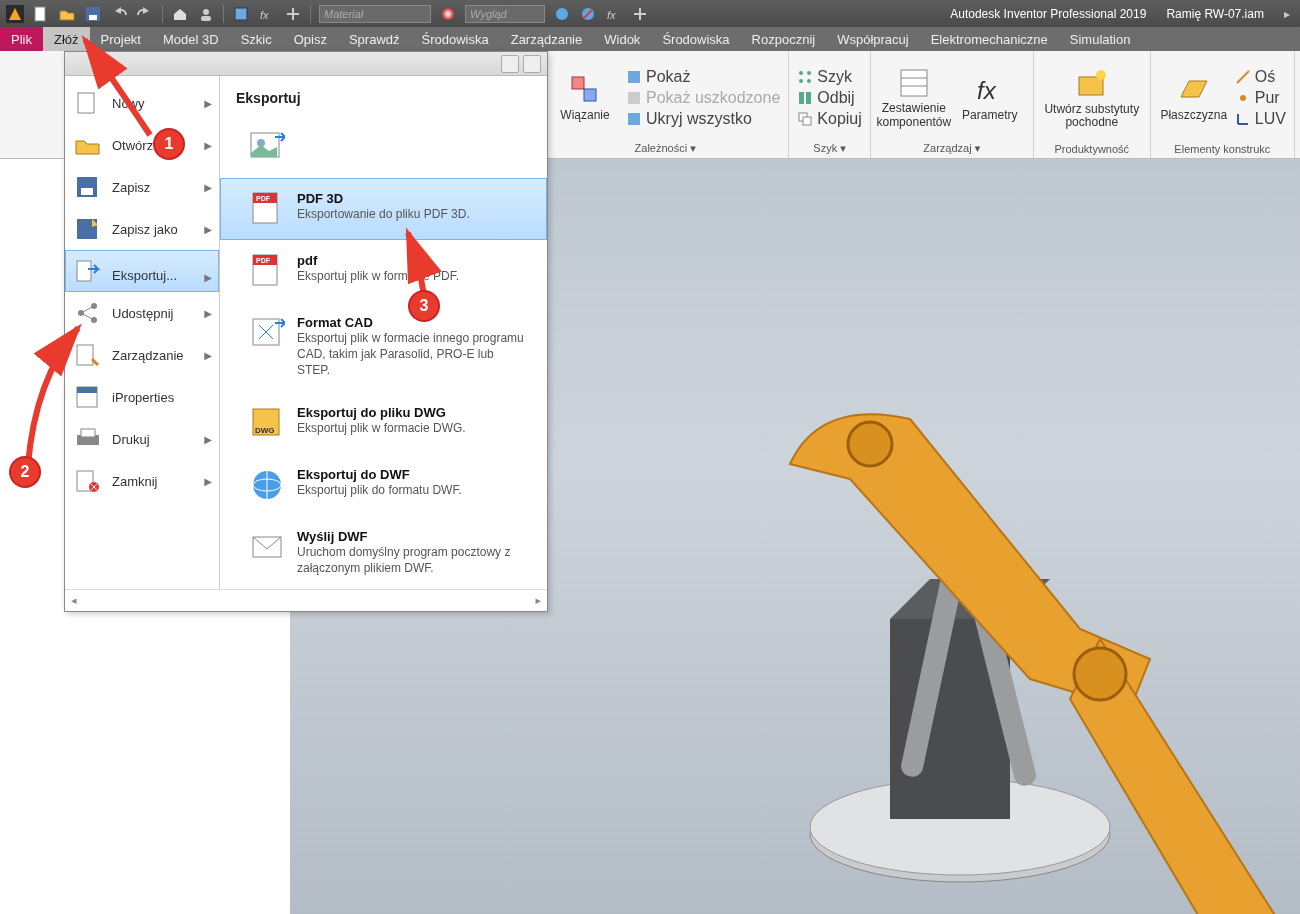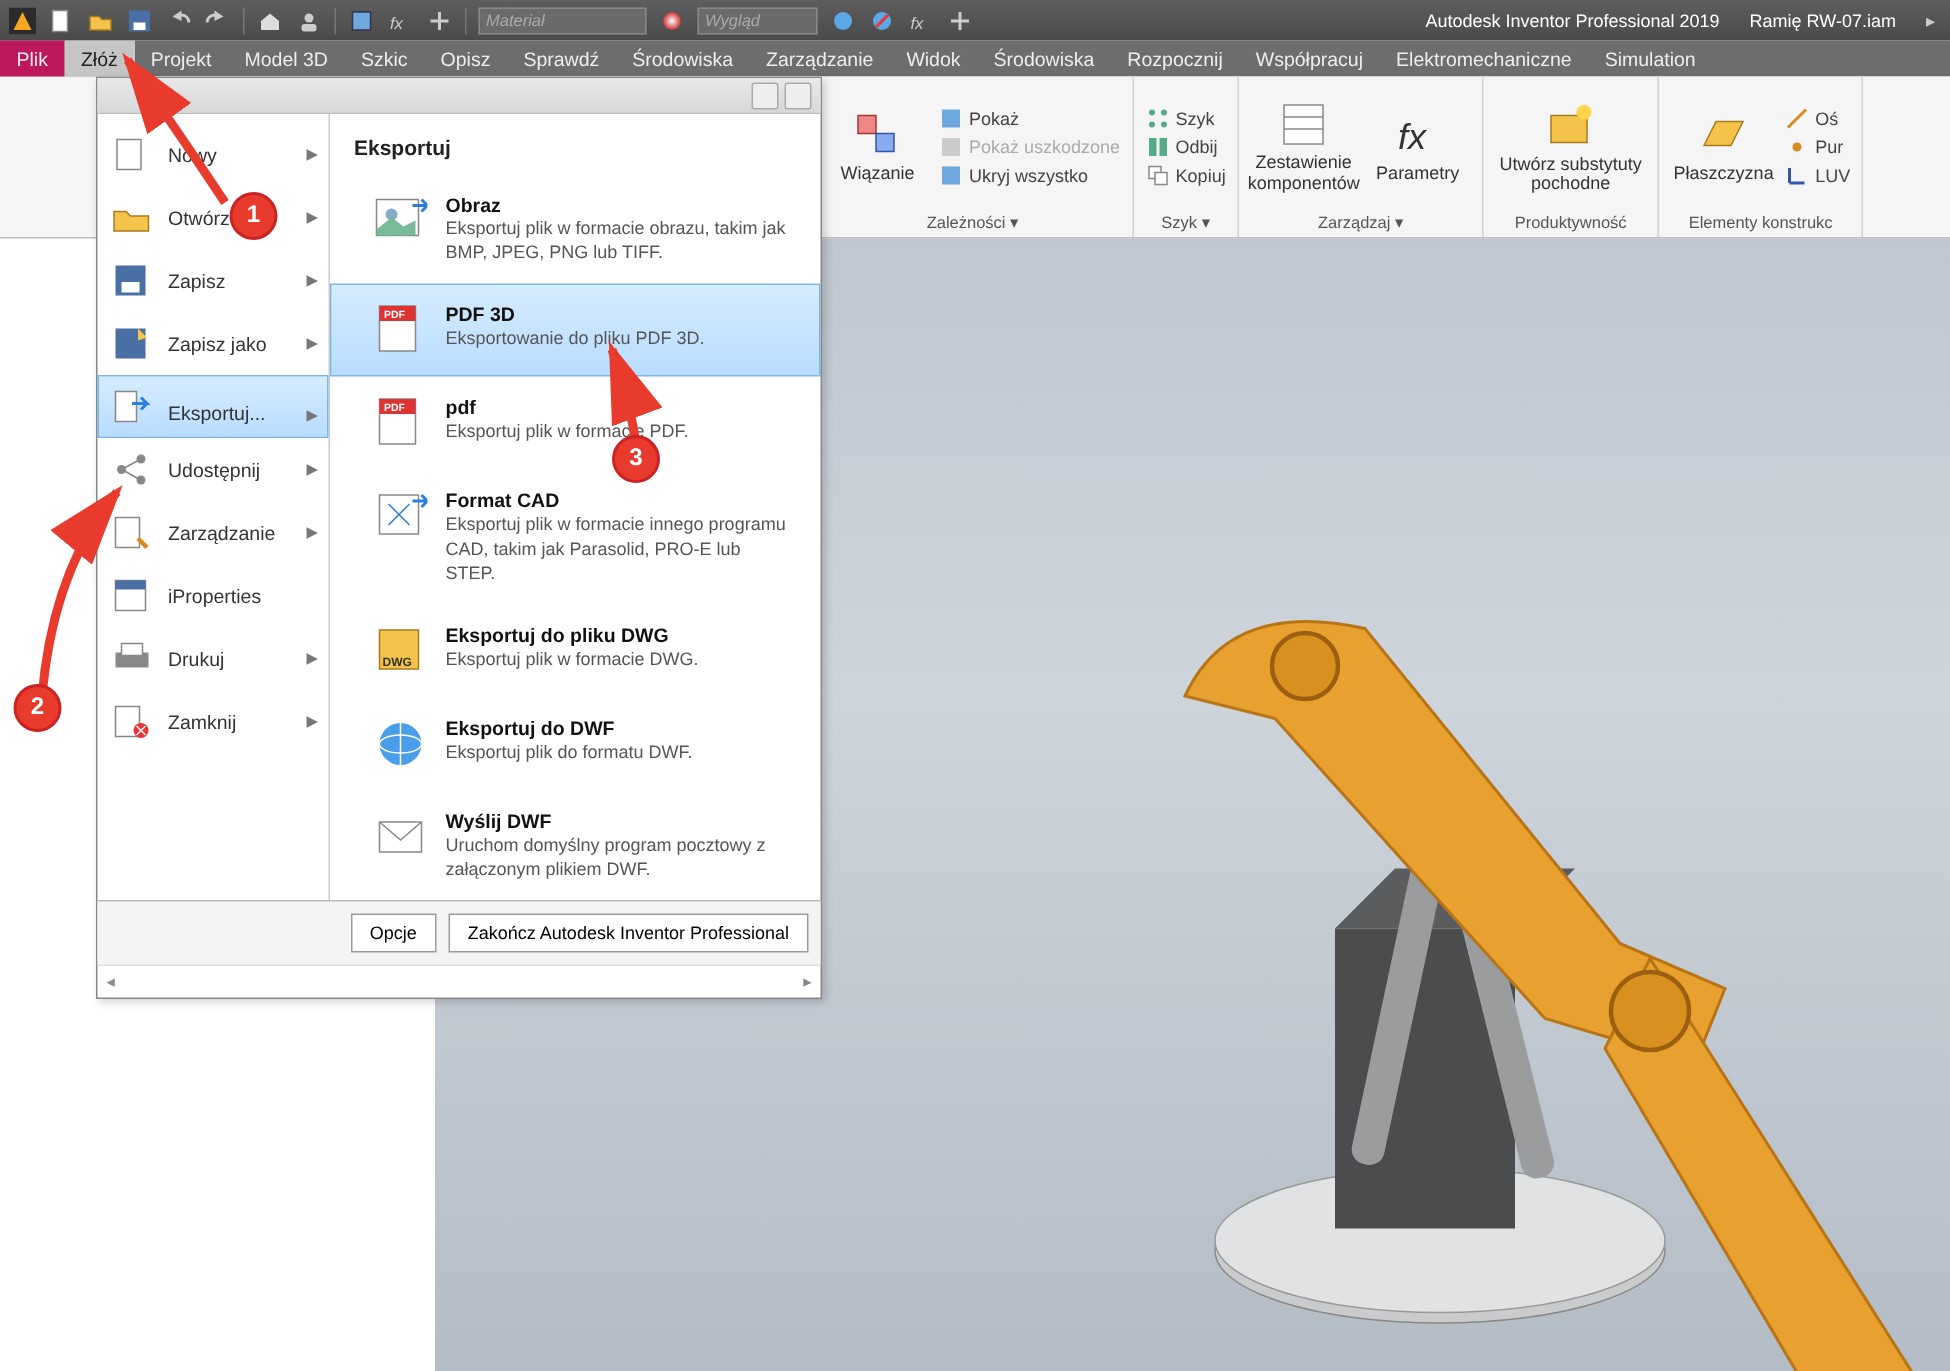--- a/index.html
+++ b/index.html
@@ -21,21 +21,21 @@
   .menubar .menu.highlight { background: #be185d; }
 
   
   .ribbon { height: 108px; background: #f5f5f5; border-bottom: 1px solid #bbb; display: flex; font-size: 12px; color: #333; overflow: hidden; }
   .ribbon .group { border-right: 1px solid #d0d0d0; display: flex; flex-direction: column; justify-content: flex-end; padding: 4px 8px 0 8px; }
   .ribbon .group .body { flex: 1; display: flex; align-items: center; gap: 6px; }
   .ribbon .group .label { text-align: center; font-size: 11px; color: #555; padding: 2px 0 3px 0; }
   .ribbon .large-btn { display: flex; flex-direction: column; align-items: center; width: 70px; text-align: center; font-size: 12px; line-height: 1.1; }
   .ribbon .large-btn .ico { width: 34px; height: 34px; margin-bottom: 2px; }
   .ribbon .stack { display: flex; flex-direction: column; gap: 3px; }
-  .ribbon .small-btn { display: flex; align-items: center; gap: 4px; font-size: 12px; color: #444; white-space: nowrap; }
+  .ribbon .small-btn { display: flex; align-items: center; gap: 4px; font-size: 16px; color: #444; white-space: nowrap; }
   .ribbon .small-btn.dis { color: #aaa; }
   .ribbon .small-btn .ico { width: 16px; height: 16px; }
 
   
   .viewport { position: absolute; left: 290px; top: 159px; right: 0; bottom: 0; background: linear-gradient(#bfc7d1,#cdd4db 40%,#b4bcc6); overflow: hidden; }
   .mech { position: absolute; left: 300px; top: 120px; }
 
   
   .file-menu { position: absolute; left: 64px; top: 51px; width: 484px; background: #fff; border: 1px solid #888; display: flex; flex-direction: column; box-shadow: 2px 2px 6px rgba(0,0,0,0.2); z-index: 50; }
   .file-top { height: 24px; background: linear-gradient(#e8e8e8,#d8d8d8); border-bottom: 1px solid #bbb; display: flex; align-items: center; justify-content: flex-end; gap: 4px; padding-right: 6px; }
@@ -484,24 +484,20 @@
 
       <div class="exp-item">
         <span class="ico">
             <svg width="36" height="36">
               <rect x="2" y="4" width="28" height="24" fill="#fff" stroke="#888"></rect>
               <circle cx="12" cy="14" r="4" fill="#8ac"></circle>
               <path d="M2 24l10-8 8 6 8-4v10H2z" fill="#7b9"></path>
               <path d="M26 8h10l-4-4m4 4l-4 4" stroke="#2a7de1" stroke-width="2" fill="none"></path>
             </svg>
           </span>
-        <div class="txt">
-            <div class="t">Obraz</div>
-            <div class="d">Eksportuj plik w formacie obrazu, takim jak BMP, JPEG, PNG lub TIFF.</div>
-          </div>
       </div>
 
       <div class="exp-item selected">
         <span class="ico">
             <svg width="36" height="36">
               <rect x="4" y="2" width="24" height="30" fill="#fff" stroke="#888"></rect>
               <rect x="4" y="2" width="24" height="10" fill="#d33"></rect>
               <text x="7" y="10" font-size="7" fill="#fff" font-weight="bold">PDF</text>
             </svg>
           </span>
@@ -572,24 +568,20 @@
               <rect x="4" y="8" width="28" height="20" fill="#fff" stroke="#888"></rect>
               <path d="M4 8l14 12L32 8" stroke="#888" fill="none"></path>
             </svg>
           </span>
         <div class="txt">
             <div class="t">Wyślij DWF</div>
             <div class="d">Uruchom domyślny program pocztowy z załączonym plikiem DWF.</div>
           </div>
       </div>
     </div>
-  </div>
-  <div class="file-footer">
-    <button>Opcje</button>
-    <button>Zakończ Autodesk Inventor Professional</button>
   </div>
   <div class="file-scroll">
       <span>◂</span>
       <span>▸</span>
     </div>
 </div>
 
 <svg class="arrow" style="left:30px; top:25px;" width="130" height="130">
   <defs>
       <marker id="ah1" markerWidth="10" markerHeight="10" refX="8" refY="3" orient="auto">

